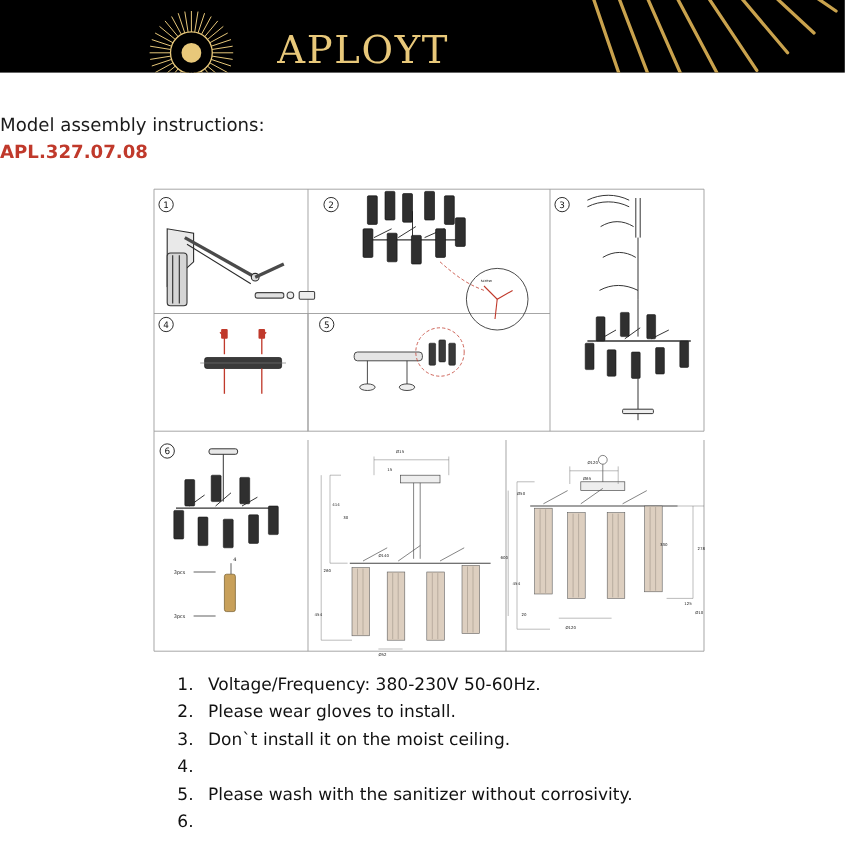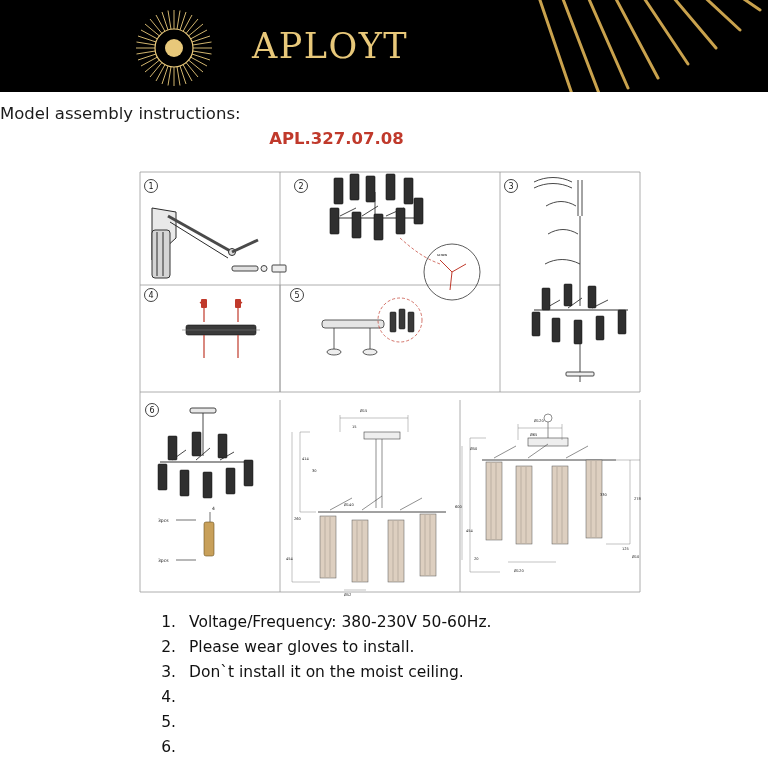--- a/index.html
+++ b/index.html
@@ -14,21 +14,21 @@
     color: #1a1a1a;
     position: relative;
     overflow: hidden;
   }
 
   
   .header {
     position: absolute;
     left: 0; top: 0;
     width: 768px;
-    height: 92px;
+    height: 66px;
     background: #000000;
     overflow: hidden;
   }
   .logo-burst {
     position: absolute;
     left: 134px;
     top: 8px;
     width: 80px;
     height: 80px;
   }
@@ -54,21 +54,21 @@
     position: absolute;
     left: 0; top: 104px;
     width: 768px;
     font-size: 16.5px;
     color: #1b1b1b;
   }
   .model-code {
     position: absolute;
     left: 0; top: 129px;
     width: 673px;
-    text-align: center;
+    text-align: left;
     font-size: 16.5px;
     color: #c0392b;
     font-weight: bold;
   }
 
   
   .diagram {
     position: absolute;
     left: 0; top: 160px;
     width: 768px;
@@ -447,17 +447,18 @@
   </div>
   <div class="note">
     <span class="num">3.</span>
     <span>Don`t install it on the moist ceiling.</span>
   </div>
   <div class="note">
     <span class="num">4.</span>
   </div>
   <div class="note">
     <span class="num">5.</span>
+    <span>Please wash with the sanitizer without corrosivity.</span>
   </div>
   <div class="note">
     <span class="num">6.</span>
   </div>
 </div>
 
 </body></html>

